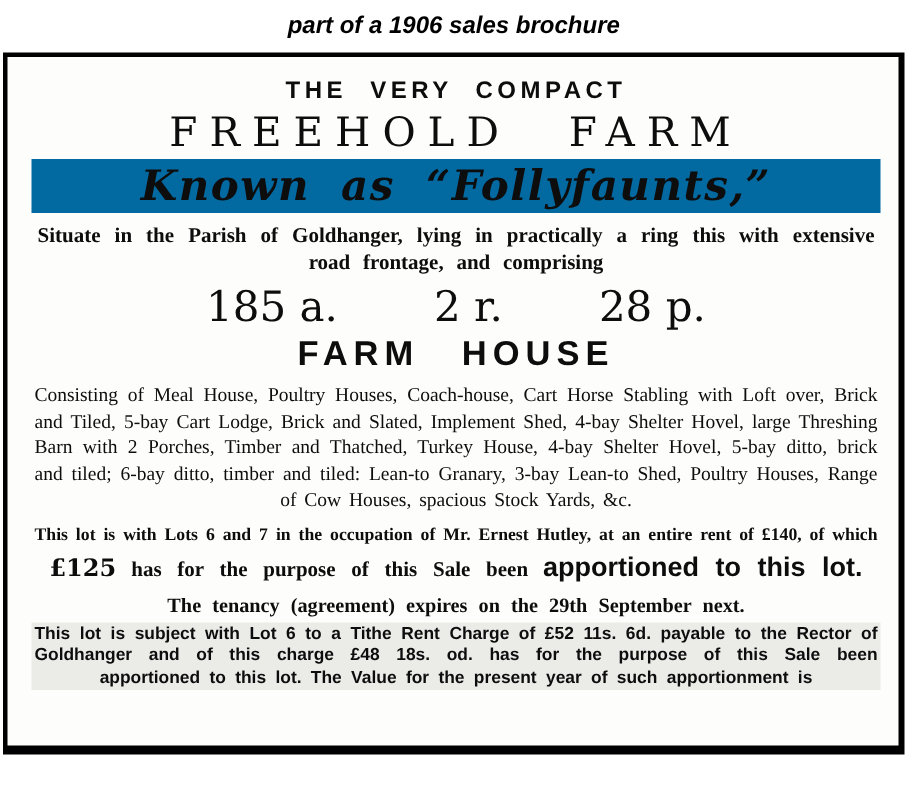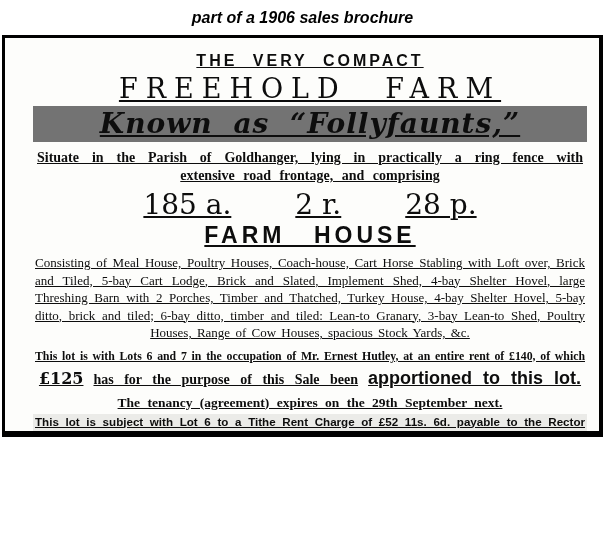--- a/index.html
+++ b/index.html
@@ -12,29 +12,28 @@
     font-family: "Liberation Sans", sans-serif;
     font-weight: bold;
     font-style: italic;
     font-size: 16px;
     line-height: 18px;
     color: #000;
   }
 
   .doc-frame {
     margin: 8px 2px 0 2px;
-    height: 402px;
+    height: 468px;
     border: 3px solid #000;
     border-bottom-width: 6px;
     border-right-width: 4px;
     background: #fdfdfb;
-    padding: 6px 12px 4px 28px;
+    padding: 6px 12px 4px 16px;
     text-align: center;
     overflow: hidden;
-    text-decoration: underline;
   }
 
   .kicker {
     margin-top: 8px;
     font-family: "Liberation Sans", sans-serif;
     font-weight: bold;
     font-size: 16px;
     line-height: 18px;
     letter-spacing: 3px;
     word-spacing: 8px;
@@ -51,21 +50,21 @@
 
   .known-as {
     margin-top: 1px;
     font-family: "DejaVu Serif", serif;
     font-weight: bold;
     font-style: italic;
     font-size: 28px;
     line-height: 36px;
     letter-spacing: 1px;
     word-spacing: 10px;
-    background: #737373;
+    background: #0369a1;
   }
 
   .situate {
     margin: 7px 4px 0 4px;
     font-weight: bold;
     font-size: 14px;
     line-height: 18px;
     word-spacing: 5px;
     text-align: justify;
     text-align-last: center;
@@ -173,21 +172,21 @@
 <div class="caption">part of a 1906 sales brochure</div>
 
 <div class="doc-frame">
 
   <div class="kicker">THE VERY COMPACT</div>
 
   <div class="farm-title">FREEHOLD FARM</div>
 
   <div class="known-as">Known as “Follyfaunts,”</div>
 
-  <div class="situate">Situate in the Parish of Goldhanger, lying in practically a ring fence with extensive road frontage, and comprising</div>
+  <div class="situate">Situate in the Parish of Goldhanger, lying in practically a ring this with extensive road frontage, and comprising</div>
 
   <div class="acreage">
     <span>185 a.</span>
     <span>2 r.</span>
     <span>28 p.</span>
   </div>
 
   <div class="farm-house">FARM HOUSE</div>
 
 

